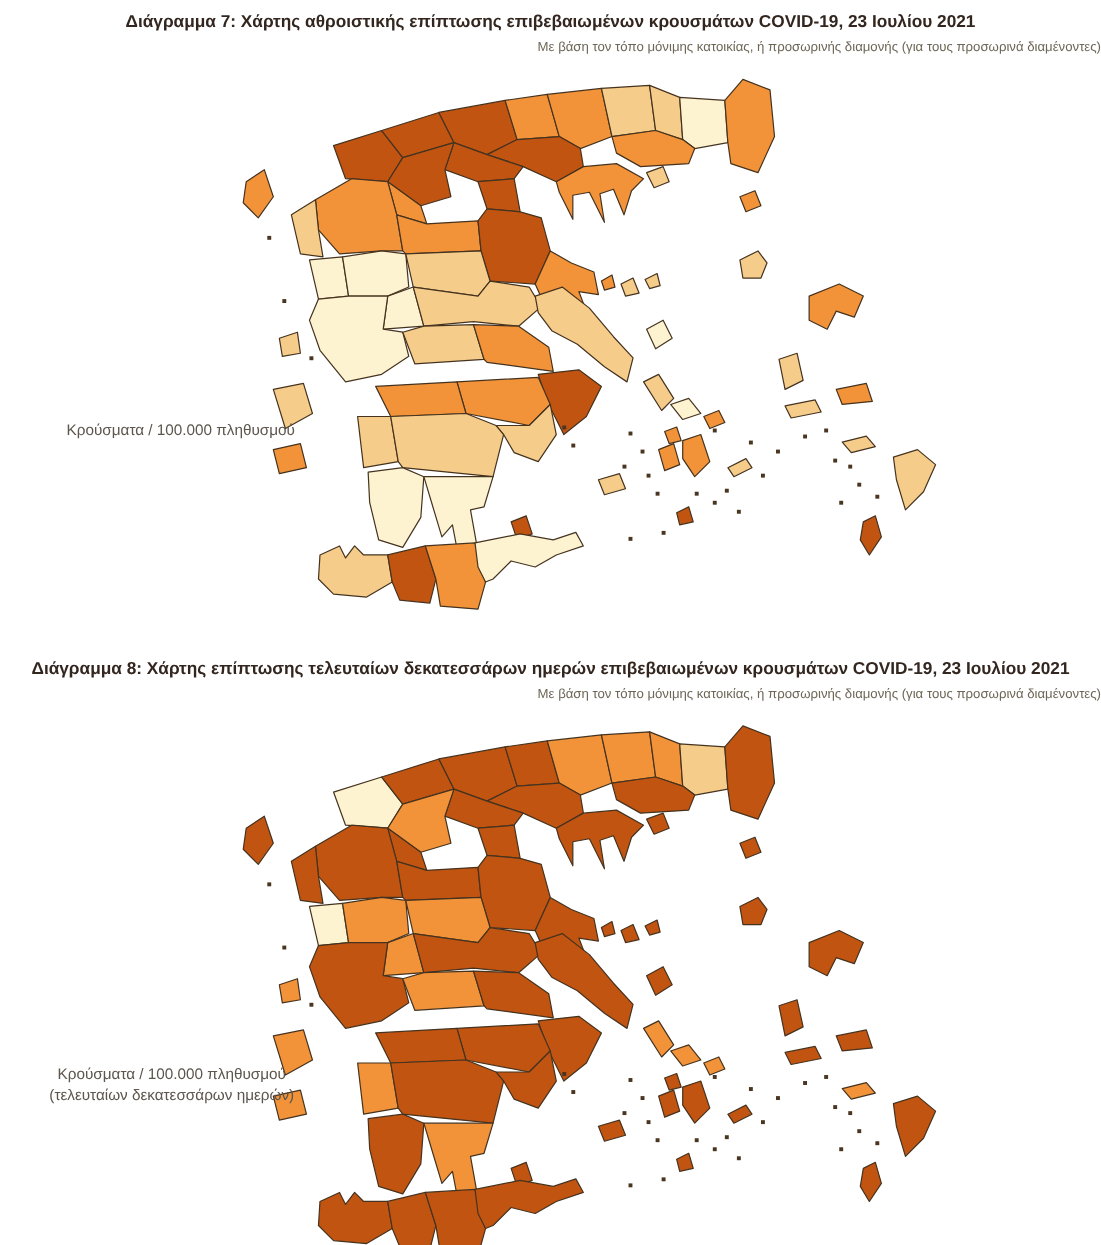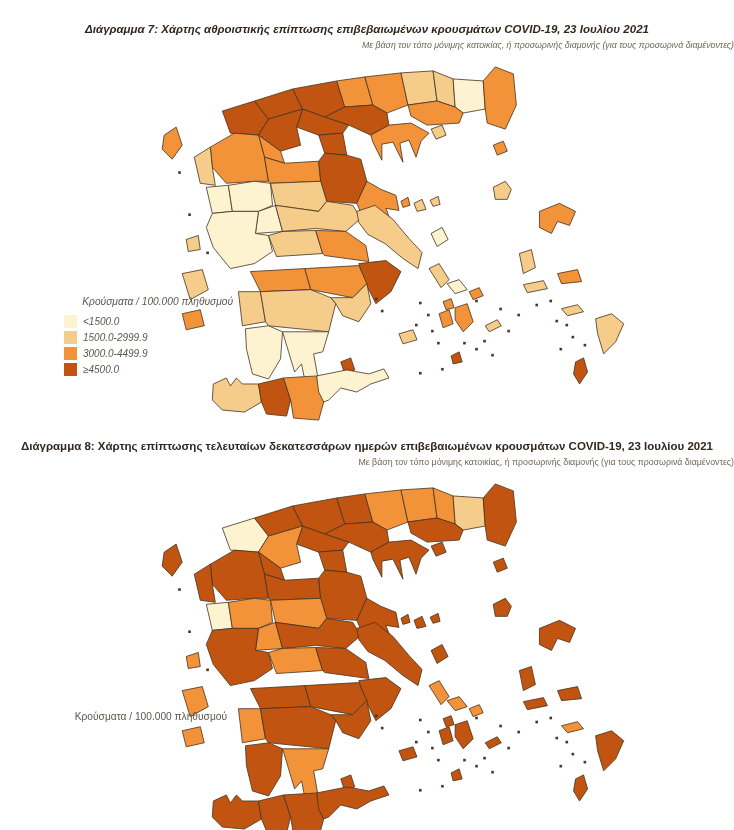--- a/index.html
+++ b/index.html
@@ -1,30 +1,30 @@
 <!DOCTYPE html>
 <html><head>
 <meta charset="utf-8">
 <style>
   html,body{margin:0;padding:0;background:#ffffff;}
   body{width:734px;height:830px;font-family:"Liberation Sans",sans-serif;position:relative;overflow:hidden;}
   .figure{position:absolute;left:0;width:734px;height:415px;}
-  #figure-7{top:17px;font-style:italic;}
+  #figure-7{top:3px;}
   #figure-8{top:434px;}
   .fig-title{position:absolute;top:6px;left:0;width:100%;text-align:center;
              font-size:11.5px;font-weight:bold;color:#33261f;letter-spacing:0;}
   .fig-subtitle{position:absolute;top:23px;left:0;width:100%;text-align:right;
              font-size:8.8px;color:#6e6757;}
   .map-svg{position:absolute;left:118px;top:42px;width:592px;height:370px;}
   .region{stroke:#45331f;stroke-width:0.8;stroke-linejoin:round;}
   .islet{stroke:none;}
   .legend{position:absolute;width:225px;}
   #legend-7{left:8px;top:278px;}
   #legend-8{left:2px;top:276px;}
-  .legend-title,.legend-subtitle{text-align:right;font-size:10.2px;color:#5d564d;line-height:14px;}
+  .legend-title,.legend-subtitle{text-align:center;font-size:10.2px;color:#5d564d;line-height:14px;}
   .legend-items{margin-top:6px;}
   .legend-row{display:flex;align-items:center;margin:0 0 3px 56px;height:13px;}
   .legend-swatch{width:13px;height:13px;margin-right:6px;flex:0 0 13px;}
   .legend-label{font-size:10px;color:#5d564d;white-space:nowrap;}
 </style>
 </head>
 <body>
 
 <div class="figure" id="figure-7">
   <div class="fig-title">Διάγραμμα 7: Χάρτης αθροιστικής επίπτωσης επιβεβαιωμένων κρουσμάτων COVID-19, 23 Ιουλίου 2021</div>
@@ -125,38 +125,20 @@
       <rect x="322" y="306" width="2.6" height="2.6" fill="#4a3520" class="islet"></rect>
       <rect x="88" y="190" width="2.6" height="2.6" fill="#4a3520" class="islet"></rect>
       <rect x="70" y="152" width="2.6" height="2.6" fill="#4a3520" class="islet"></rect>
       <rect x="60" y="110" width="2.6" height="2.6" fill="#4a3520" class="islet"></rect>
       <rect x="356" y="238" width="2.6" height="2.6" fill="#4a3520" class="islet"></rect>
       <rect x="380" y="246" width="2.6" height="2.6" fill="#4a3520" class="islet"></rect>
     </svg>
 
   <div class="legend" id="legend-7">
     <div class="legend-title">Κρούσματα / 100.000 πληθυσμού</div>
-    <div class="legend-items">
-      <div class="legend-row">
-        <span class="legend-swatch" style="background-color: rgb(253, 243, 208);"></span>
-        <span class="legend-label">&lt;1500.0</span>
-      </div>
-      <div class="legend-row">
-        <span class="legend-swatch" style="background-color: rgb(246, 204, 138);"></span>
-        <span class="legend-label">1500.0-2999.9</span>
-      </div>
-      <div class="legend-row">
-        <span class="legend-swatch" style="background-color: rgb(242, 147, 57);"></span>
-        <span class="legend-label">3000.0-4499.9</span>
-      </div>
-      <div class="legend-row">
-        <span class="legend-swatch" style="background-color: rgb(194, 84, 18);"></span>
-        <span class="legend-label">≥4500.0</span>
-      </div>
-    </div>
   </div>
 </div>
 
 <div class="figure" id="figure-8">
   <div class="fig-title">Διάγραμμα 8: Χάρτης επίπτωσης τελευταίων δεκατεσσάρων ημερών επιβεβαιωμένων κρουσμάτων COVID-19, 23 Ιουλίου 2021</div>
   <div class="fig-subtitle">Με βάση τον τόπο μόνιμης κατοικίας, ή προσωρινής διαμονής (για τους προσωρινά διαμένοντες)</div>
 
   <svg class="map-svg" viewBox="0 0 590 365">
       <polygon points="104,50 136,40 150,58 140,74 112,72" class="region" fill="#FDF3D0"></polygon>
       <polygon points="136,40 174,28 184,48 150,58" class="region" fill="#C25412"></polygon>
@@ -252,14 +234,15 @@
       <rect x="322" y="306" width="2.6" height="2.6" fill="#4a3520" class="islet"></rect>
       <rect x="88" y="190" width="2.6" height="2.6" fill="#4a3520" class="islet"></rect>
       <rect x="70" y="152" width="2.6" height="2.6" fill="#4a3520" class="islet"></rect>
       <rect x="60" y="110" width="2.6" height="2.6" fill="#4a3520" class="islet"></rect>
       <rect x="356" y="238" width="2.6" height="2.6" fill="#4a3520" class="islet"></rect>
       <rect x="380" y="246" width="2.6" height="2.6" fill="#4a3520" class="islet"></rect>
     </svg>
 
   <div class="legend" id="legend-8">
     <div class="legend-title">Κρούσματα / 100.000 πληθυσμού</div>
+    <div class="legend-subtitle">(τελευταίων δεκατεσσάρων ημερών)</div>
   </div>
 </div>
 
 </body></html>

